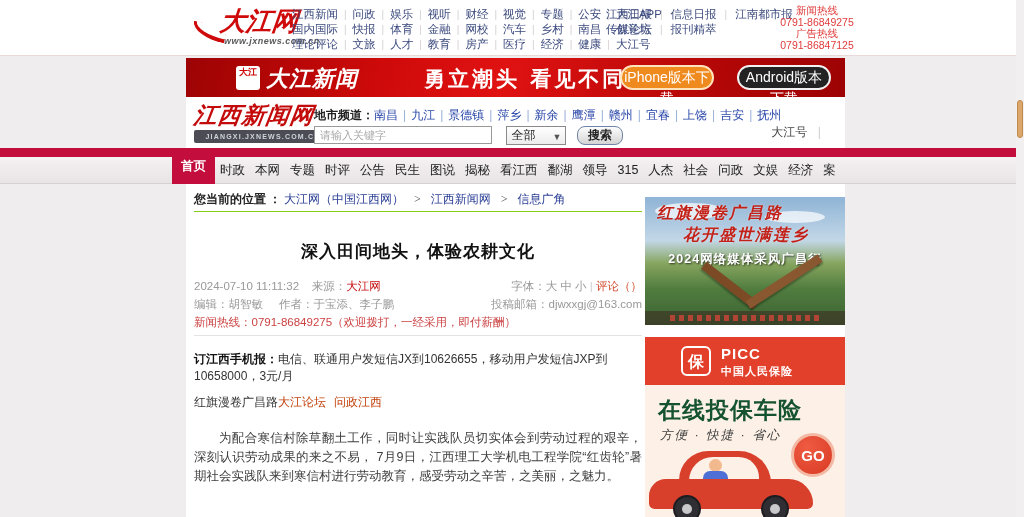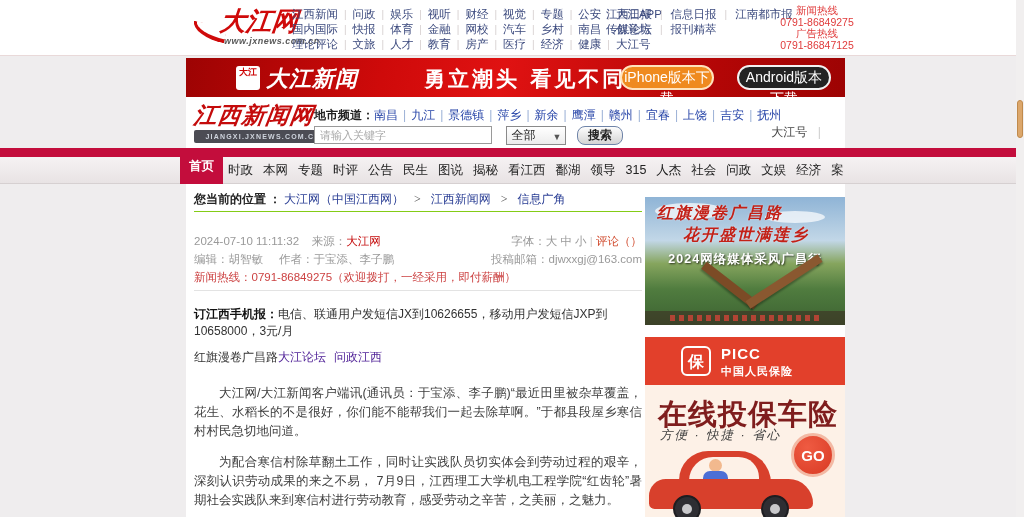--- a/index.html
+++ b/index.html
@@ -78,21 +78,21 @@
   .searchbtn { display:inline-block; vertical-align:top; margin-left:6px; width:46px; height:19px;
     background:linear-gradient(#fdfdfd,#d4d4d4); border:1px solid #6f84a8; border-radius:8px;
     font-size:12px; font-weight:bold; color:#222; text-align:center; line-height:17px; cursor:pointer; }
   .djh { position:absolute; right:20px; top:27px; font-size:12px; color:#444; cursor:pointer; }
   .djh::after { content:"｜"; color:#bbb; margin-left:6px; }
 
   
   .navstrip { position:absolute; left:0; top:148px; width:1024px; height:9px; background:#c30d3c; }
   .menurow { position:absolute; left:0; top:157px; width:1024px; height:27px;
     background:linear-gradient(#f5f2f3,#e8e3e4); border-bottom:1px solid #d6d0d1; }
-  .menurow ul { position:absolute; left:180px; top:0; width:664px; display:flex; list-style:none; }
+  .menurow ul { position:absolute; left:172px; top:0; width:664px; display:flex; list-style:none; }
   .menurow li { padding:0 5px; line-height:27px; font-size:12.5px; color:#222; white-space:nowrap; cursor:pointer; }
   .menurow li.active { background:#c30d3c; color:#fff; font-weight:bold; margin-top:-9px;
     height:36px; line-height:37px; padding:0 9px; }
 
   
   .crumb { position:absolute; left:8px; top:93px; width:448px; height:22px; font-size:12px;
     border-bottom:1px solid #84cc16; line-height:18px; white-space:nowrap;font-family:Liberation Serif, serif; }
   .crumb .lbl { font-weight:bold; color:#222; }
   .crumb a { color:#2b3f95; cursor:pointer; }
   .crumb a + a::before { content:">"; color:#444; margin:0 10px; }
@@ -104,21 +104,21 @@
   .m1 { margin-top:16px; }
   .m2 { margin-top:3px; }
   .m3 { margin-top:3px; justify-content:flex-start; color:#cc4242; }
   .metarow .red { color:#c40b0b; }
   .metarow .cmt { color:#d0482a; }
   .metarow .cmt::before { content:"| "; color:#ccc; }
   .meta-div { margin-top:5px; border-bottom:1px solid #e3e3e3; }
   .subscribe { margin-top:15px; font-size:12px; color:#333; }
   .subscribe b { color:#111; }
   .tipline { margin-top:9px; font-size:12px; color:#333; }
-  .tipline a { color:#4c1d95; margin-right:8px; cursor:pointer; }
+  .tipline a { color:#c2410c; margin-right:8px; cursor:pointer; }
   .article p.body { margin-top:18px; font-size:12.5px; color:#3d3d3d; line-height:19px;
     text-indent:2em; text-align:justify; }
   .article p.body + p.body { margin-top:12px; }
 
   
   .sidebar { position:absolute; left:459px; top:100px; width:200px; }
   .ad1 { position:relative; width:200px; height:128px; overflow:hidden; cursor:pointer;
     background:linear-gradient(180deg,#8fb4d6 0%,#c2d7e7 34%,#86a55e 52%,#507c3f 72%,#3c6231 100%); }
   .ad1 .cloud { position:absolute; background:rgba(255,255,255,.7); border-radius:50%; }
   .c1 { left:10px; top:6px; width:70px; height:16px; }
@@ -139,21 +139,21 @@
 
   .ad2 { position:relative; margin-top:12px; width:200px; height:185px; background:#fdf1e7;
     overflow:hidden; cursor:pointer; }
   .ad2 .head { position:relative; width:100%; height:48px; background:#e2402b; }
   .picc-box { position:absolute; left:36px; top:9px; width:30px; height:30px; border:2px solid #fff;
     border-radius:6px; color:#fff; font-size:16px; font-weight:bold; text-align:center; line-height:27px;
     font-family:"DejaVu Serif", serif; }
   .picc-txt { position:absolute; left:76px; top:8px; color:#fff; }
   .picc-txt .en { font-size:15px; font-weight:bold; letter-spacing:1px; }
   .picc-txt .cn { font-size:11px; font-weight:bold; margin-top:2px; letter-spacing:1px; }
-  .ad2 .t1 { position:absolute; left:13px; top:58px; font-size:29px; font-weight:bold; color:#7f1d1d; letter-spacing:1px; }
+  .ad2 .t1 { position:absolute; left:13px; top:58px; font-size:23px; font-weight:bold; color:#14532d; letter-spacing:1px; }
   .ad2 .t2 { position:absolute; left:15px; top:90px; font-size:12.5px; color:#404040; letter-spacing:2px;font-style:italic; }
   .go { position:absolute; right:10px; top:96px; width:44px; height:44px; border-radius:50%;
     background:radial-gradient(circle at 35% 30%, #ef5b42, #d93a24); border:3px solid #f3b9a4;
     color:#fff; font-weight:bold; font-size:15px; text-align:center; line-height:40px; }
   .car { position:absolute; left:4px; top:112px; width:168px; height:70px; }
   .car-roof { position:absolute; left:30px; top:2px; width:92px; height:32px; background:#d8402c;
     border-radius:42px 46px 0 0; }
   .car-window { position:absolute; left:40px; top:8px; width:70px; height:24px; background:#fdf1e7;
     border-radius:26px 22px 0 0; }
   .driver-head { position:absolute; left:60px; top:10px; width:13px; height:13px; border-radius:50%; background:#f2b98e; }
@@ -223,20 +223,21 @@
   </div>
 
   <span class="djh">大江号</span>
 
   <div class="crumb">
     <span class="lbl">您当前的位置 ：</span>
     <span style="display:inline;"><a>大江网（中国江西网）</a><a>江西新闻网</a><a>信息广角</a></span>
   </div>
 
   <div class="article">
+    <h1>深入田间地头，体验农耕文化</h1>
 
     <div class="metarow m1">
       <span>
         <span>2024-07-10 11:11:32</span>&nbsp;&nbsp;&nbsp;
         <span>来源：</span><span class="red">大江网</span>
       </span>
       <span>
         <span>字体：大 中 小</span>
         <span class="cmt">评论（）</span>
       </span>
@@ -257,21 +258,20 @@
     <div class="meta-div"></div>
 
     <div class="subscribe">
       <b>订江西手机报：</b><span>电信、联通用户发短信JX到10626655，移动用户发短信JXP到10658000，3元/月</span>
     </div>
 
     <div class="tipline">
       <span>红旗漫卷广昌路</span><a>大江论坛</a><a>问政江西</a>
     </div>
 
-    <p class="body">大江网/大江新闻客户端讯(通讯员：于宝添、李子鹏)“最近田里被杂草覆盖，花生、水稻长的不是很好，你们能不能帮我们一起去除草啊。”于都县段屋乡寒信村村民急切地问道。</p>
     <p class="body">为配合寒信村除草翻土工作，同时让实践队员切实体会到劳动过程的艰辛，深刻认识劳动成果的来之不易， 7月9日，江西理工大学机电工程学院“红齿轮”暑期社会实践队来到寒信村进行劳动教育，感受劳动之辛苦，之美丽，之魅力。</p>
 
   </div>
 
   <div class="sidebar">
     <div class="ad1">
       <i class="cloud c1"></i>
       <i class="cloud c2"></i>
       <span class="cal l1">红旗漫卷广昌路</span>
       <span class="cal l2">花开盛世满莲乡</span>

